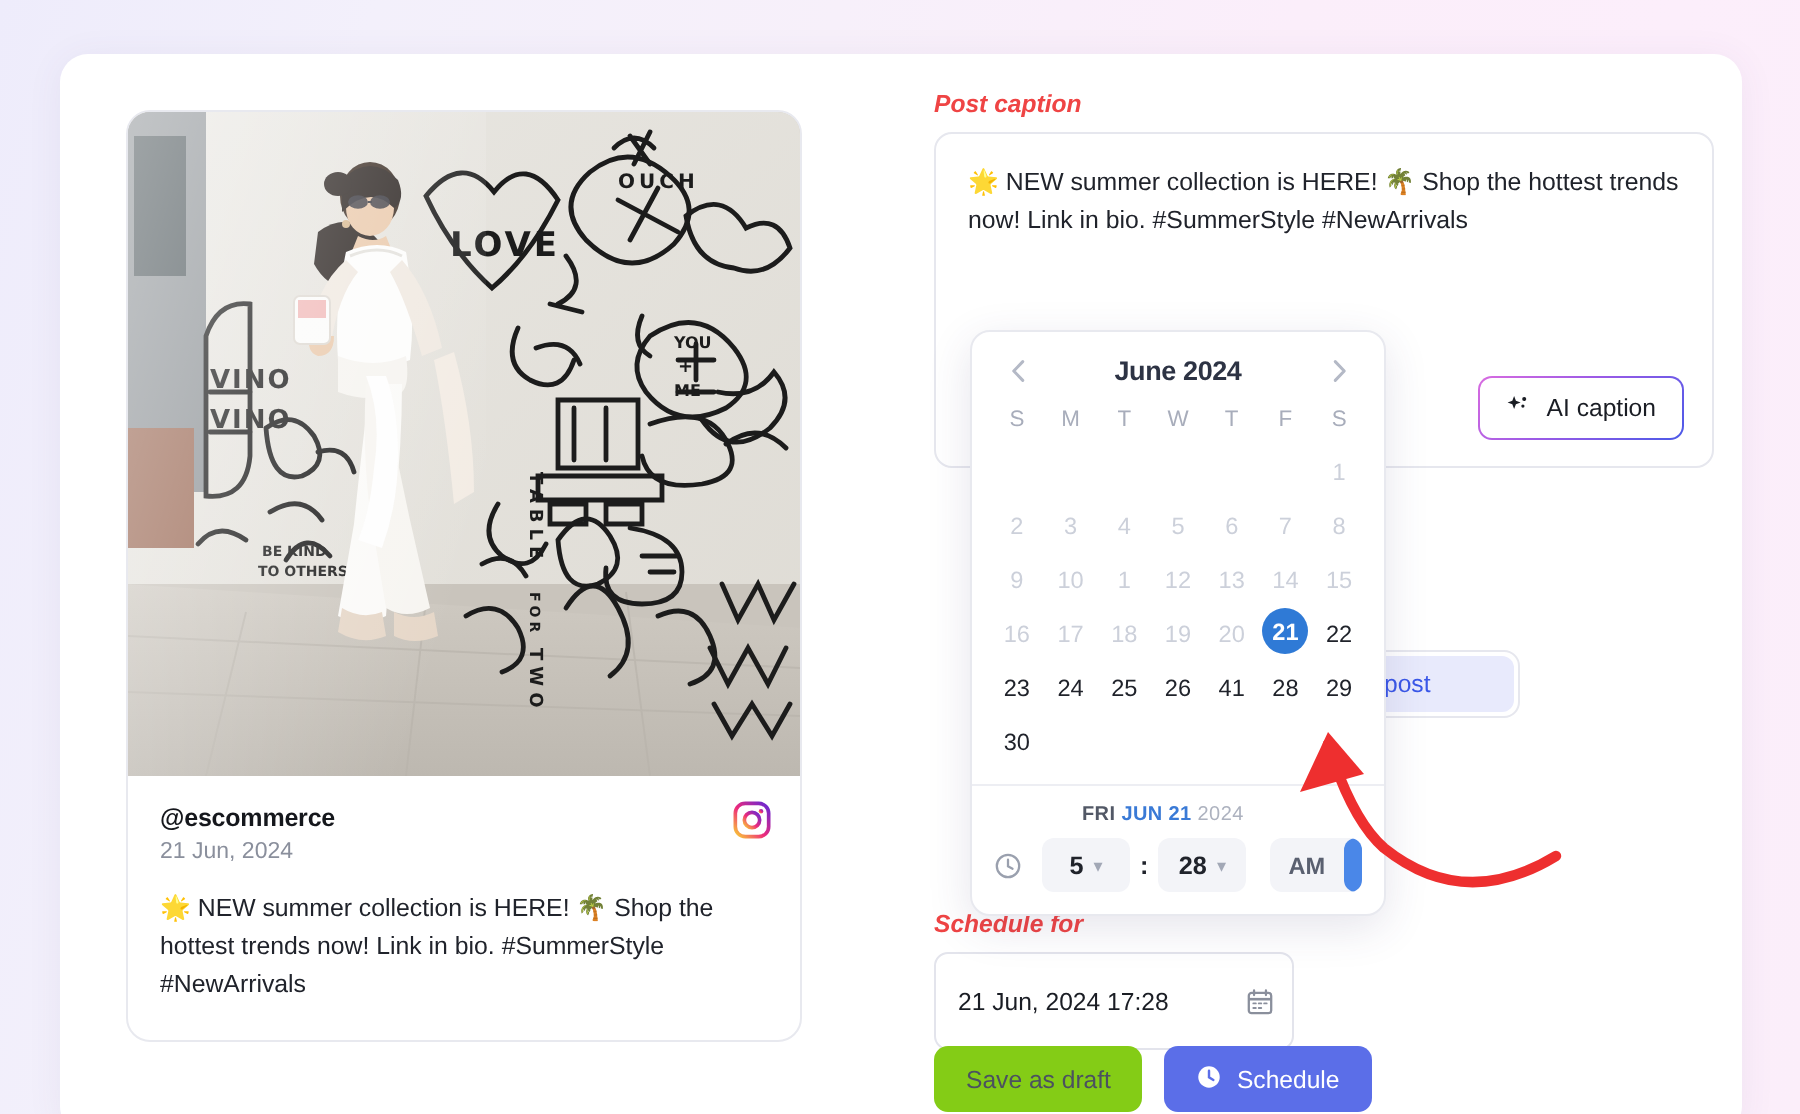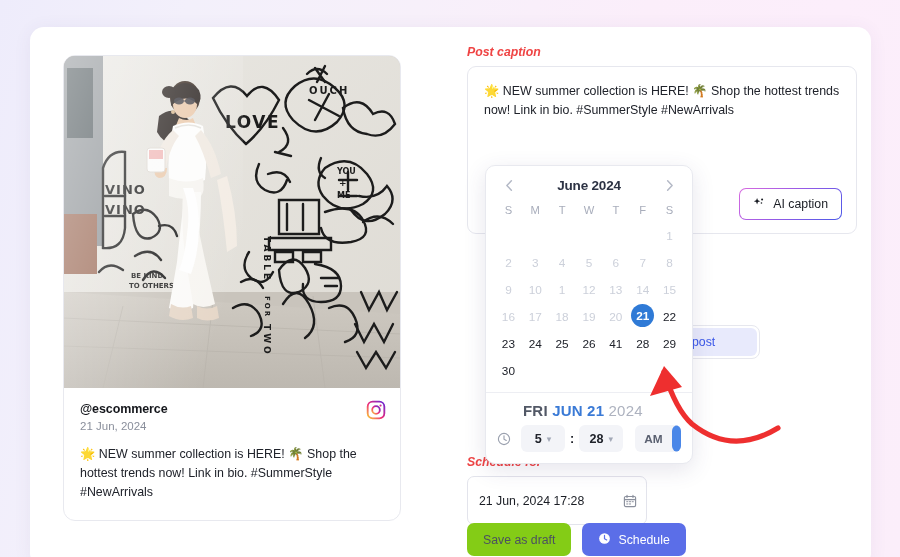--- a/index.html
+++ b/index.html
@@ -292,22 +292,22 @@
     margin: 0 auto;
     font-weight: bold;
   }
 
   #dp-time {
     border-top: 1px solid #edeef3;
     padding: 9px 11px 11px 11px;
     position: relative;
   }
   #dp-time-date {
-    font-size: 15px;
-    margin-left: 26px;
+    font-size: 10px;
+    margin-left: 44px;
     margin-bottom: 6px;
     letter-spacing: 0.2px;
   }
   #dp-time-date .dow-txt { color: #525866; font-weight: bold; }
   #dp-time-date .md-txt { color: #3a7ad6; font-weight: bold; }
   #dp-time-date .yr-txt { color: #adb2bf; }
 
   #dp-time-row {
     display: flex;
     align-items: center;

